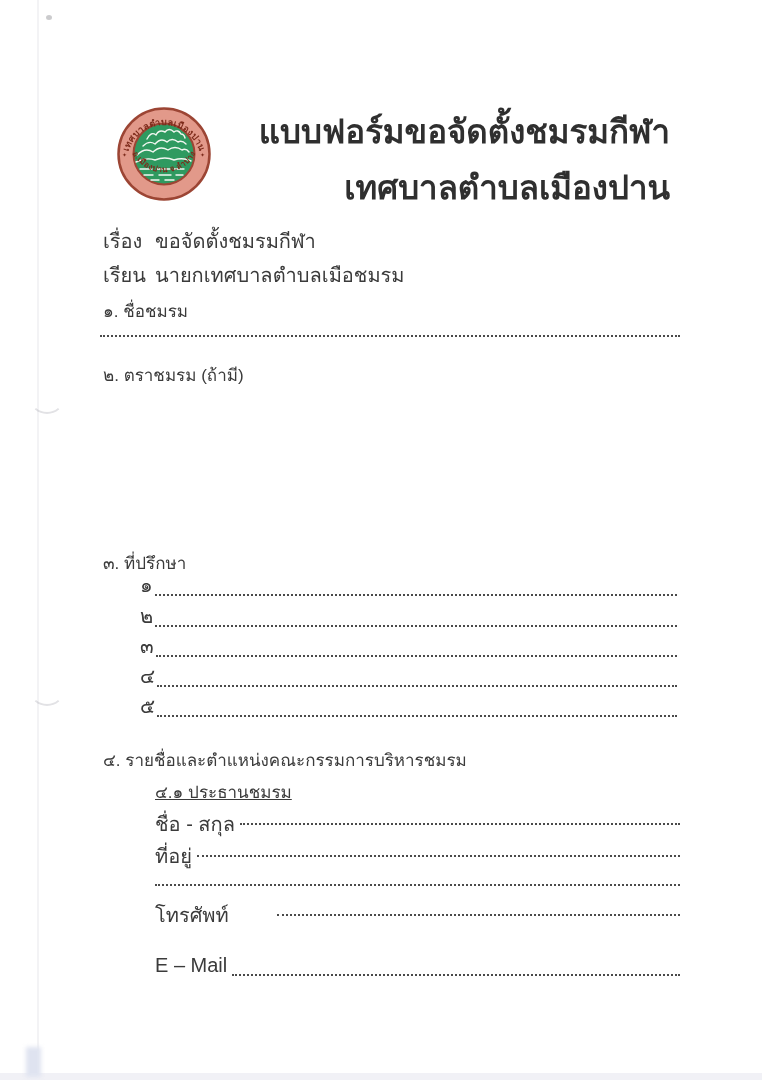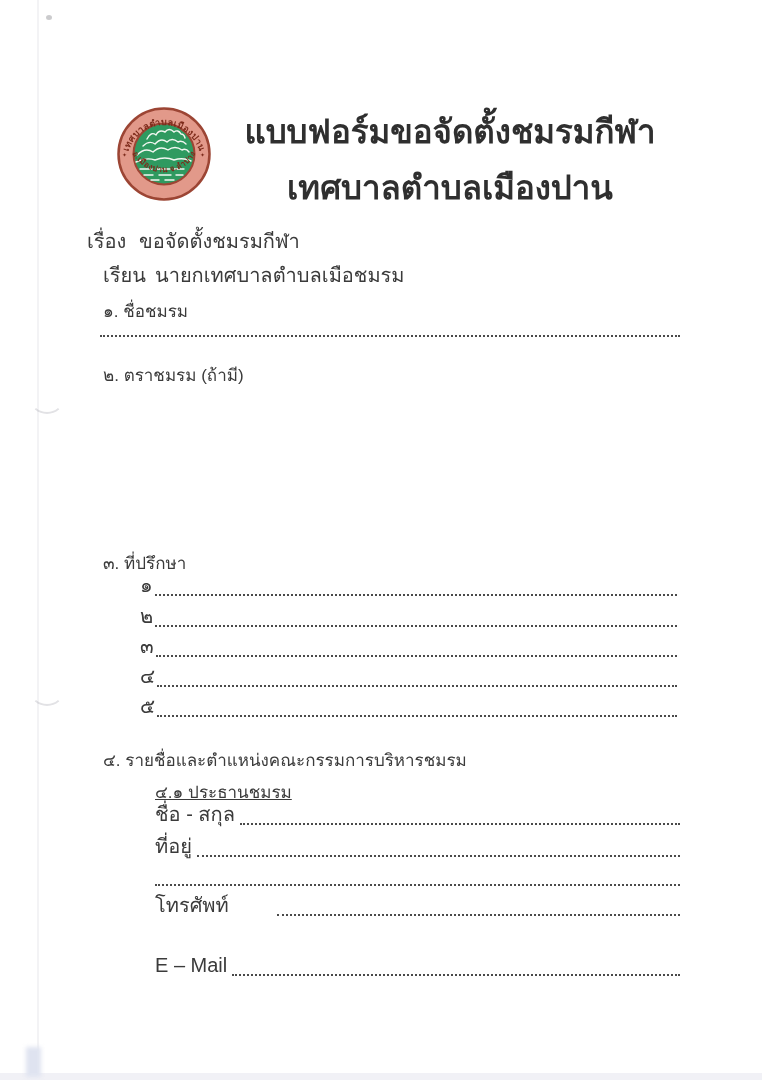--- a/index.html
+++ b/index.html
@@ -16,31 +16,31 @@
   .punch-1{left:30px;top:384px;}
   .punch-2{left:30px;top:676px;}
   .speck{position:absolute;left:46px;top:15px;width:6px;height:5px;
     background:rgba(140,140,145,.45);border-radius:50%;}
   .bottom-strip{position:absolute;left:0;bottom:0;width:100%;height:7px;
     background:#f1f1f6;}
   .bottom-smudge{position:absolute;left:26px;bottom:3px;width:15px;height:30px;
     background:#dfe3f0;filter:blur(2px);}
   
   .logo{position:absolute;left:116px;top:106px;width:96px;height:96px;}
-  .title{position:absolute;left:230px;top:104px;width:440px;text-align:center;
+  .title{position:absolute;left:230px;top:104px;width:440px;text-align:right;
     font-size:33px;font-weight:700;line-height:56px;color:#2f2f2f;}
   
   .row{position:absolute;font-size:20px;line-height:26px;display:flex;}
   .lw{width:52px;flex:0 0 auto;}
   .heading{position:absolute;font-size:17px;line-height:26px;}
   .dotfill{flex:1 1 auto;align-self:flex-end;border-bottom:2px dotted #4a4a4a;
     margin-bottom:2px;min-width:20px;}
   .dotline{position:absolute;border-bottom:2px dotted #4a4a4a;}
   .num{flex:0 0 auto;margin-right:2px;}
-  .lbl{flex:0 0 auto;margin-right:5px;}
+  .lbl{flex:0 0 auto;margin-right:5px;margin-top:10px;}
 </style>
 </head>
 <body>
 
 <div class="page">
 
   <div class="scan-edge-line"></div>
   <div class="punch punch-1"></div>
   <div class="punch punch-2"></div>
   <div class="speck"></div>
@@ -75,21 +75,21 @@
     </text>
     <text x="6" y="51" font-size="6" fill="#7d2b1b">✦</text>
     <text x="84" y="51" font-size="6" fill="#7d2b1b">✦</text>
   </svg>
 
   <div class="title">
     <div>แบบฟอร์มขอจัดตั้งชมรมกีฬา</div>
     <div>เทศบาลตำบลเมืองปาน</div>
   </div>
 
-  <div class="row" style="left:87px;top:228px;">
+  <div class="row" style="left:103px;top:228px;">
     <span class="lw">เรื่อง</span>
     <span>ขอจัดตั้งชมรมกีฬา</span>
   </div>
   <div class="row" style="left:103px;top:262px;align-items:flex-end;">
     <span class="lw">เรียน</span>
     <span>นายกเทศบาลตำบลเมือชมรม</span>
   </div>
 
   <div class="heading" style="left:103px;top:299px;">๑. ชื่อชมรม</div>
   <div class="dotline" style="left:100px;top:325px;width:580px;height:10px;"></div>

